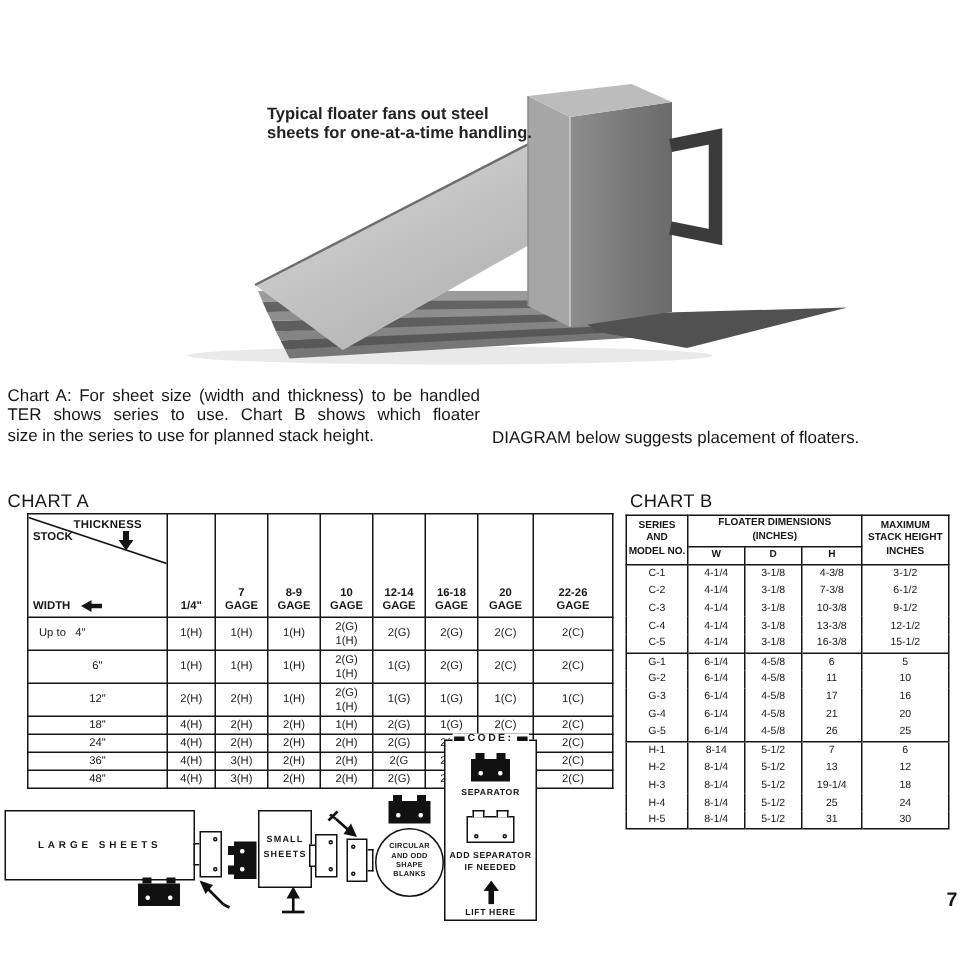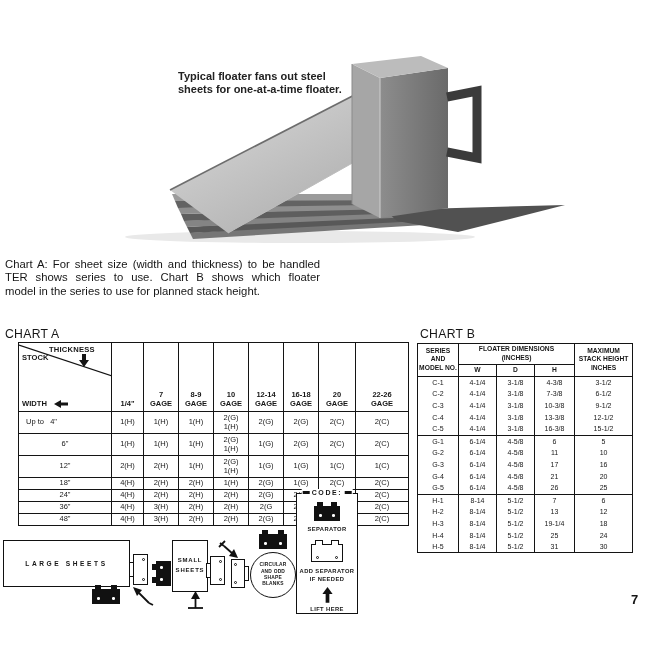--- a/index.html
+++ b/index.html
@@ -118,28 +118,29 @@
       <polygon points="380,78 380,218 448,208 448,68" fill="url(#gFace)"></polygon>
       <polygon points="352,64 380,78 448,68 421,56" fill="#bcbcbc"></polygon>
       <line x1="380" y1="78" x2="380" y2="218" stroke="#cfcfcf" stroke-width="1"></line>
       <line x1="352" y1="64" x2="352" y2="204" stroke="#8a8a8a" stroke-width="1"></line>
     </g>
 
     <path d="M447,97 L477,91 L477,158 L447,152" fill="none" stroke="#3b3b3b" stroke-width="9"></path>
   </svg>
   <div class="photo-caption">
     <div>Typical floater fans out steel</div>
-    <div>sheets for one-at-a-time floater.</div>
+    <div>sheets for one-at-a-time handling.</div>
   </div>
 
   <div class="intro-lines">
       <div class="pline stretch">Chart A: For sheet size (width and thickness) to be handled</div>
       <div class="pline stretch">TER shows series to use. Chart B shows which floater</div>
-      <div class="pline">model in the series to use for planned stack height.</div>
+      <div class="pline">size in the series to use for planned stack height.</div>
     </div>
+  <div class="diagram-note">DIAGRAM below suggests placement of floaters.</div>
 
   <div class="chart-title title-a">CHART A</div>
   <table class="chart-a">
     <colgroup>
       <col style="width:93px">
         <col style="width:32px">
         <col style="width:35px">
         <col style="width:35px">
       <col style="width:35px">
         <col style="width:35px">

